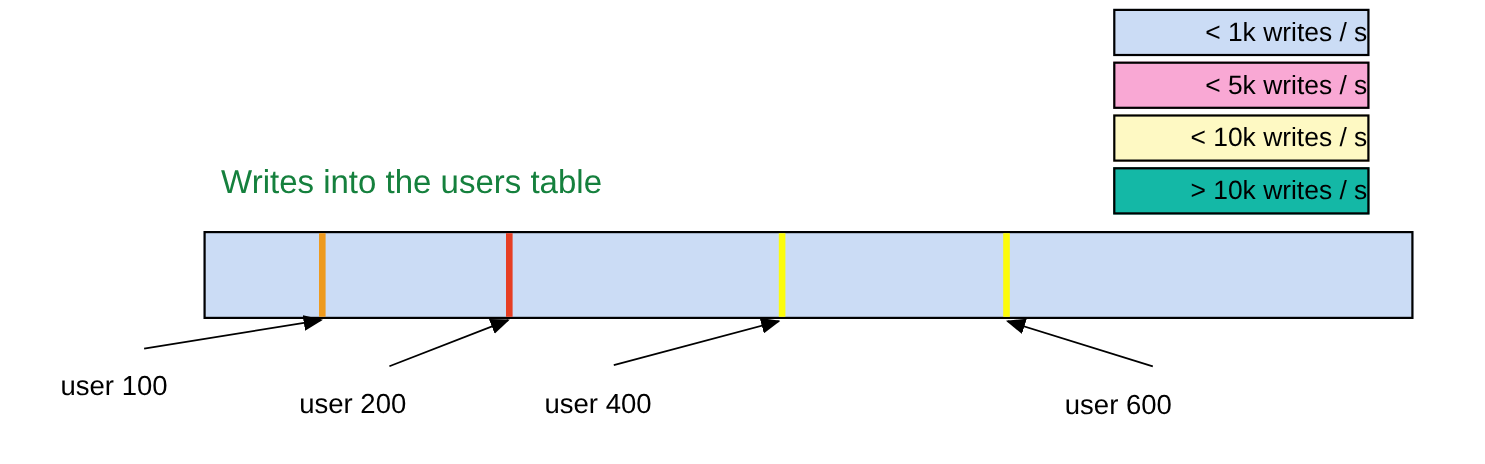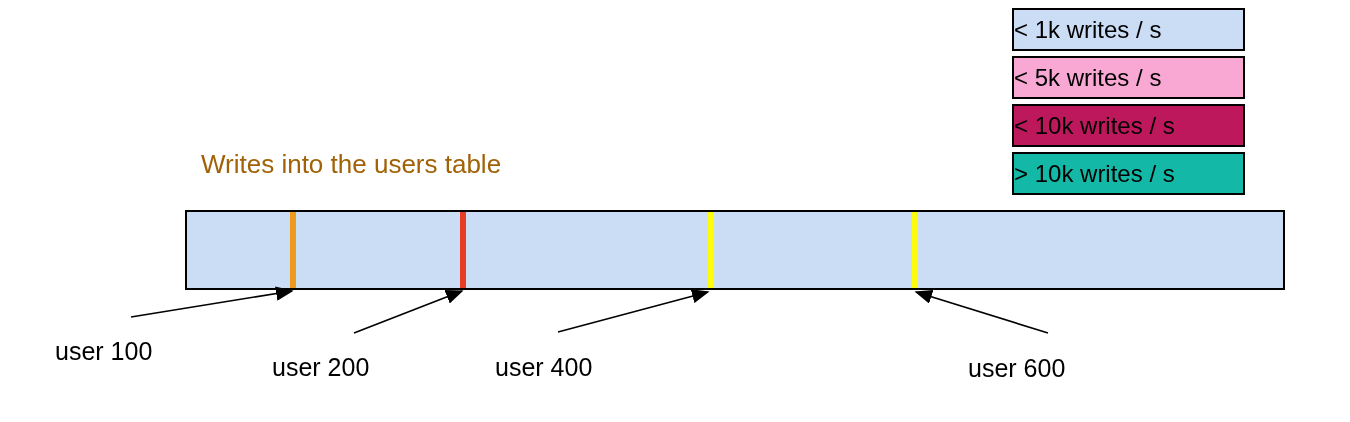--- a/index.html
+++ b/index.html
@@ -12,40 +12,40 @@
     position: relative;
     width: 1350px;
     height: 422px;
     background: #ffffff;
     overflow: hidden;
   }
   #diagram-title {
     position: absolute;
     left: 201px;
     top: 149px;
-    font-size: 26px;
-    color: #a16207;
+    font-size: 30px;
+    color: #15803d;
     white-space: nowrap;
   }
   #legend {
     position: absolute;
     left: 1012px;
     top: 8px;
     width: 233px;
     display: flex;
     flex-direction: column;
     gap: 5px;
   }
   .legend-row {
     height: 43px;
     border: 2px solid #000000;
     box-sizing: border-box;
     display: flex;
     align-items: center;
-    justify-content: flex-start;
+    justify-content: flex-end;
     font-size: 24px;
     color: #000000;
     white-space: nowrap;
   }
   #keyspace-bar {
     position: absolute;
     left: 185px;
     top: 210px;
     width: 1100px;
     height: 80px;
@@ -79,21 +79,21 @@
 
   <div id="diagram-title">Writes into the users table</div>
 
   <div id="legend">
       <div class="legend-row" style="background: rgb(203, 220, 245);">
         <span>&lt; 1k writes / s</span>
       </div>
       <div class="legend-row" style="background: #f9a8d4;">
         <span>&lt; 5k writes / s</span>
       </div>
-      <div class="legend-row" style="background: #be185d;">
+      <div class="legend-row" style="background: #fef9c3;">
         <span>&lt; 10k writes / s</span>
       </div>
       <div class="legend-row" style="background: #14b8a6;">
         <span>&gt; 10k writes / s</span>
       </div>
     </div>
 
   <div id="keyspace-bar" style="background: rgb(203, 220, 245); border-color: rgb(0, 0, 0);">
       <div class="stripe" style="left: 9.7%; background: rgb(238, 154, 30);"></div>
       <div class="stripe" style="left: 25.2%; background: rgb(230, 62, 35);"></div>

